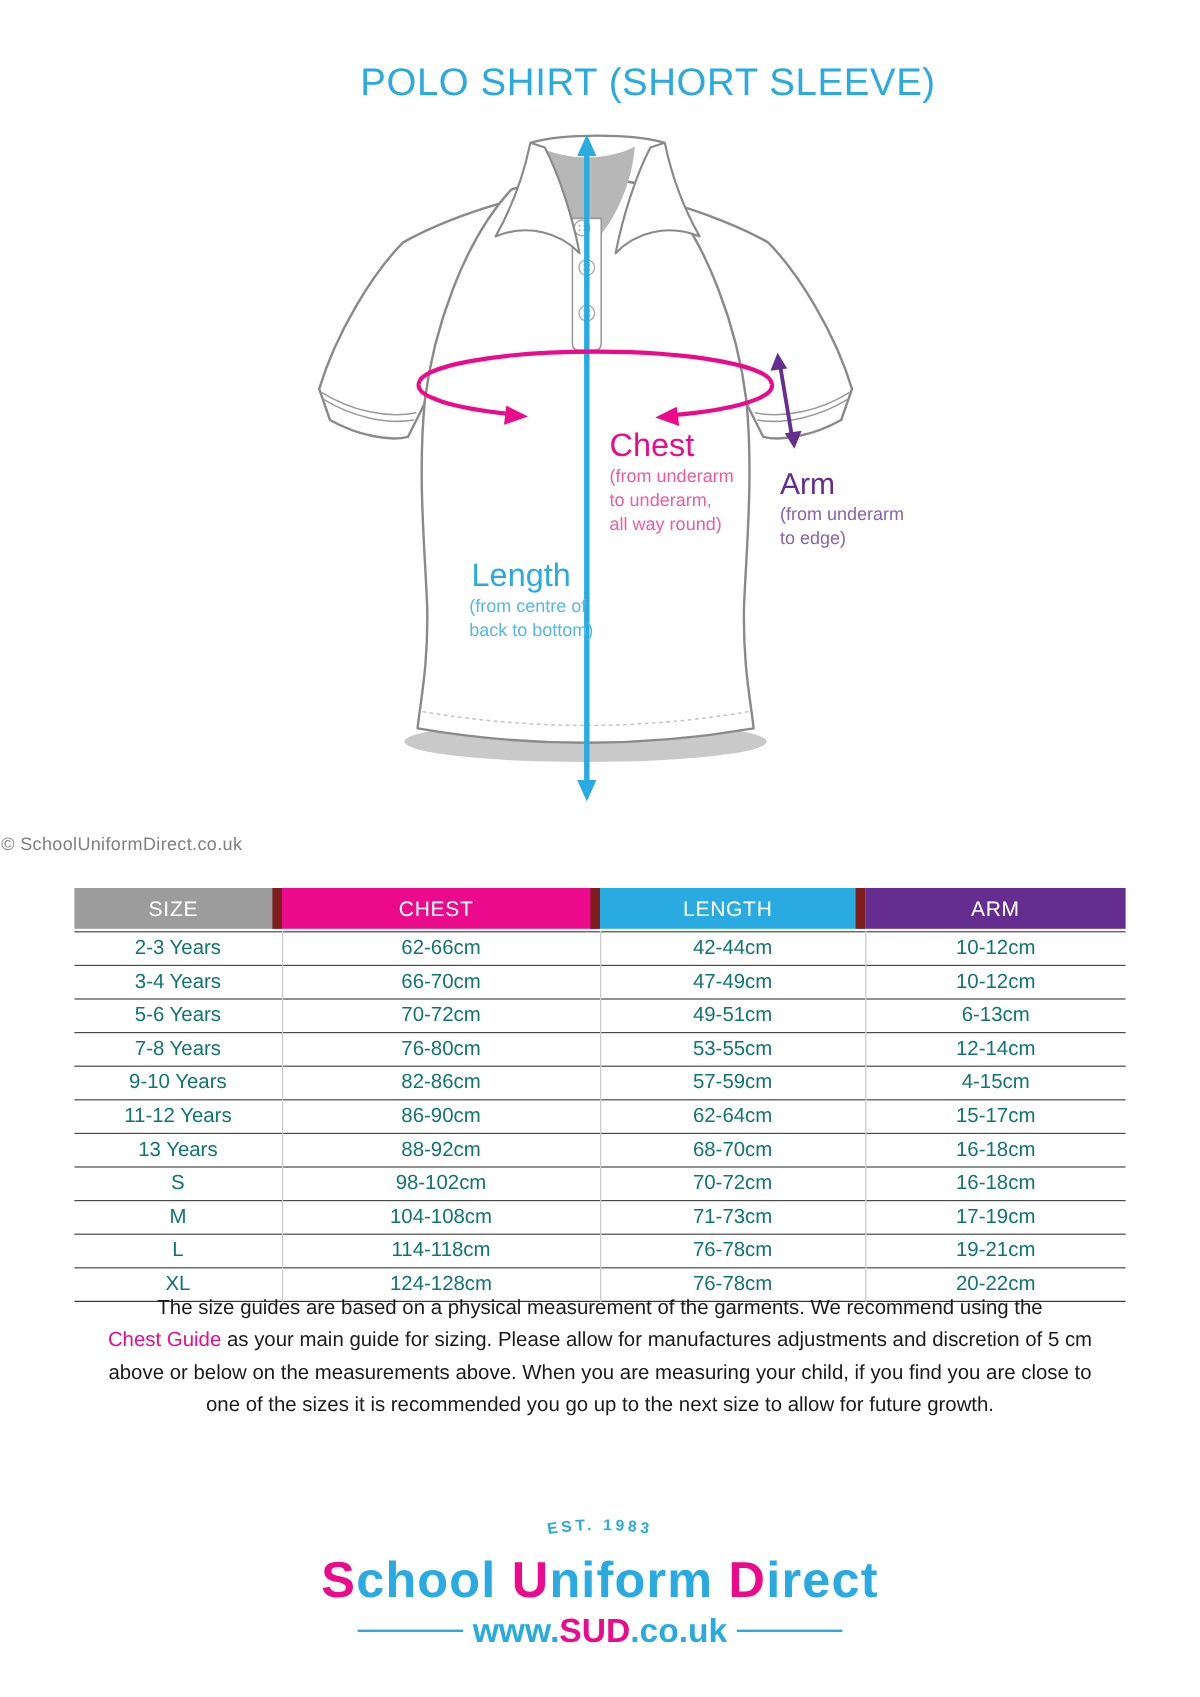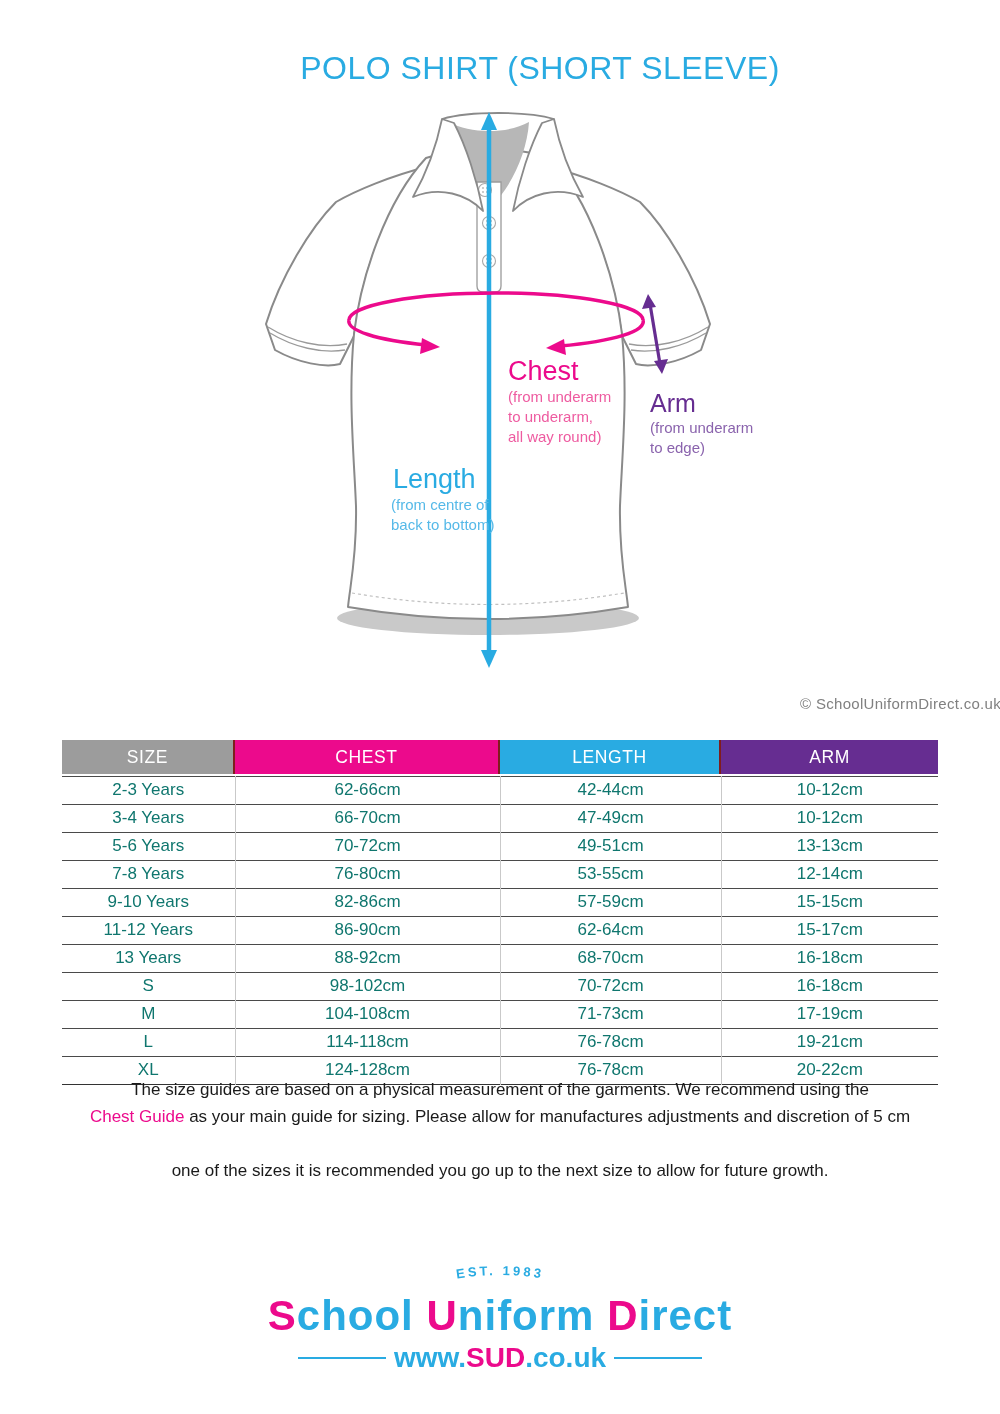--- a/index.html
+++ b/index.html
@@ -22,21 +22,21 @@
     padding-left:28px;
   }
   .shirt-wrap{
     position:absolute;
     left:230px; top:106px;
     width:540px; height:600px;
   }
   .copyright{
     position:absolute;
     top:695px; left:1px; width:100%;
-    text-align:right;
+    text-align:left;
     font-size:15px;
     color:#808080;
     letter-spacing:0.3px;
   }
   
   .table-block{
     position:absolute;
     left:62px; top:740px;
     width:876px;
   }
@@ -46,21 +46,21 @@
     height:34px;
   }
   .th{
     color:#ffffff;
     font-size:17.5px;
     letter-spacing:0.6px;
     display:flex;
     align-items:center;
     justify-content:center;
     box-sizing:border-box;
-    border-right:2px solid #7f1d1d;
+    border-right:8px solid #7f1d1d;
   }
   .th:last-child{border-right:none;}
   .th-size  {width:173px; background:#9c9c9c;}
   .th-chest {width:265px; background:#ec0a8c;}
   .th-length{width:221px; background:#29abe2;}
   .th-arm   {width:217px; background:#662d91;}
   table.sizes{
     border-collapse:collapse;
     table-layout:fixed;
     width:876px;
@@ -230,33 +230,33 @@
         <tr>
             <td>3-4 Years</td>
             <td>66-70cm</td>
             <td>47-49cm</td>
             <td>10-12cm</td>
           </tr>
         <tr>
             <td>5-6 Years</td>
             <td>70-72cm</td>
             <td>49-51cm</td>
-            <td>13-13cm</td>
+            <td>6-13cm</td>
           </tr>
         <tr>
             <td>7-8 Years</td>
             <td>76-80cm</td>
             <td>53-55cm</td>
             <td>12-14cm</td>
           </tr>
         <tr>
             <td>9-10 Years</td>
             <td>82-86cm</td>
             <td>57-59cm</td>
-            <td>15-15cm</td>
+            <td>4-15cm</td>
           </tr>
         <tr>
             <td>11-12 Years</td>
             <td>86-90cm</td>
             <td>62-64cm</td>
             <td>15-17cm</td>
           </tr>
         <tr>
             <td>13 Years</td>
             <td>88-92cm</td>
@@ -287,21 +287,21 @@
             <td>76-78cm</td>
             <td>20-22cm</td>
           </tr>
       </tbody>
     </table>
   </div>
 
   <div class="note">
     <span>The size guides are based on a physical measurement of the garments. We recommend using the</span><br>
     <span class="pink">Chest Guide</span><span> as your main guide for sizing. Please allow for manufactures adjustments and discretion of 5 cm</span><br>
-    <br>
+    <span>above or below on the measurements above. When you are measuring your child, if you find you are close to</span><br>
     <span>one of the sizes it is recommended you go up to the next size to allow for future growth.</span>
   </div>
 
   <div class="footer">
     <svg width="240" height="36" viewBox="0 0 240 36">
       <defs>
           <path id="estArc" d="M 30 34 Q 120 4 210 34"></path>
         </defs>
       <text font-size="13" font-weight="bold" fill="#29abe2" letter-spacing="3" text-anchor="middle">
         <textPath href="#estArc" startOffset="50%">EST. 1983</textPath>

